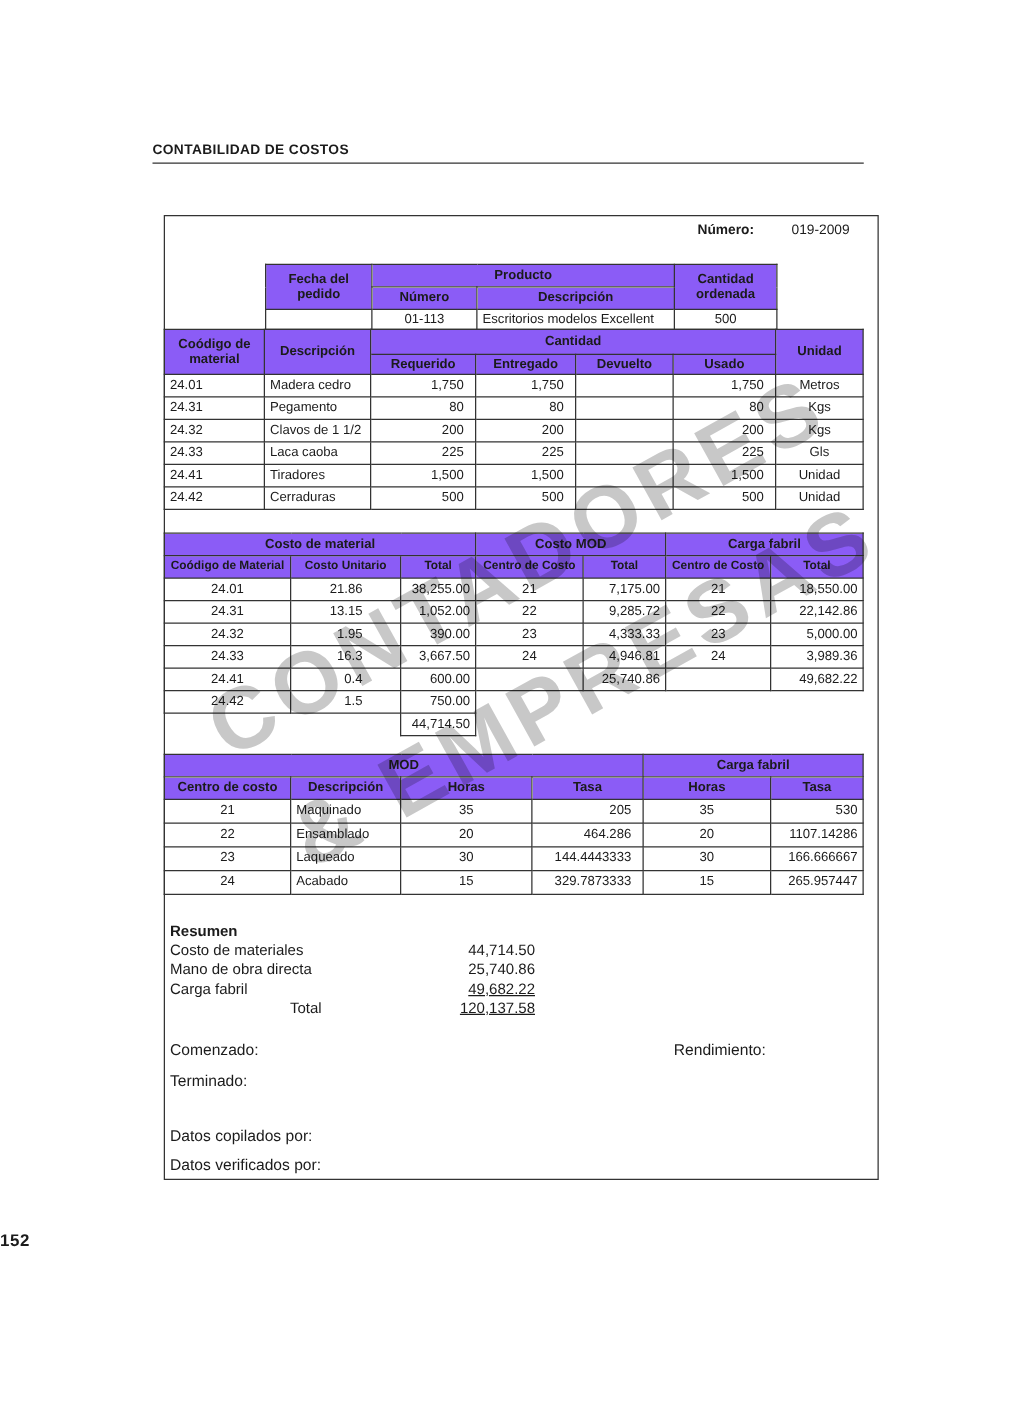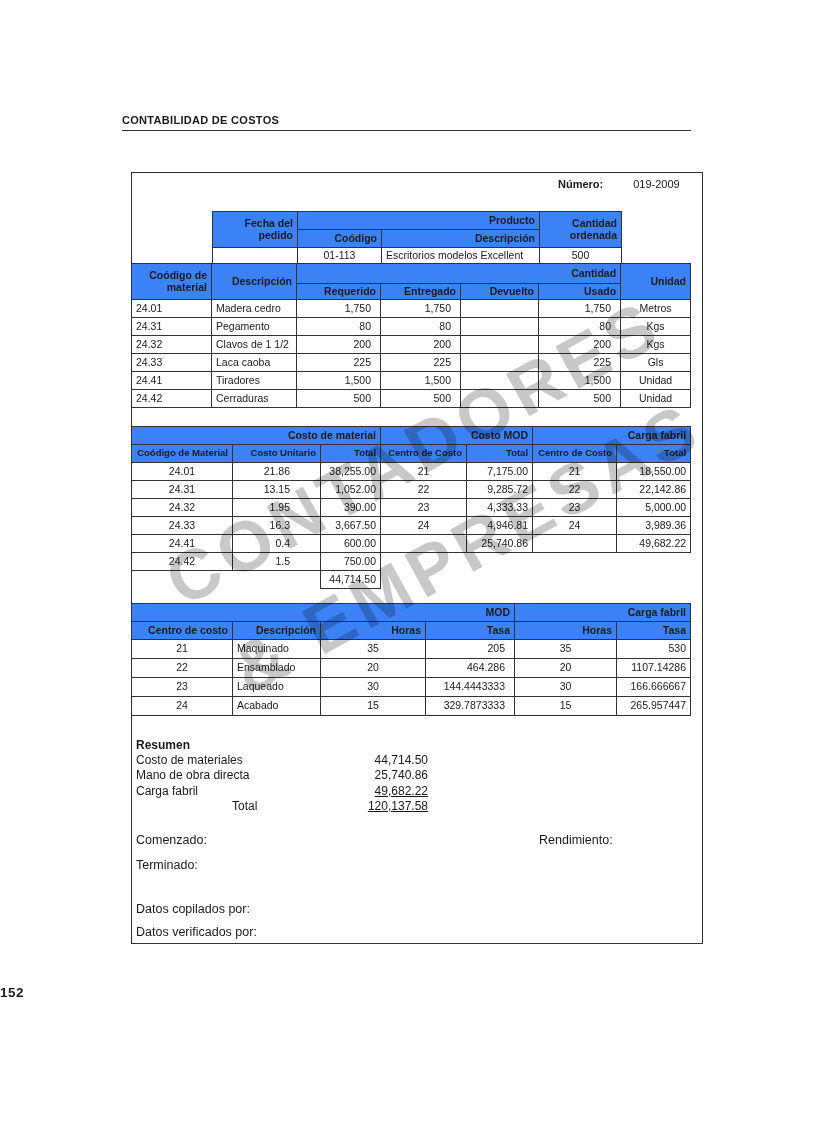--- a/index.html
+++ b/index.html
@@ -10,21 +10,21 @@
   .main-box{position:absolute;left:131px;top:172px;width:570px;height:770px;border:1px solid #333;}
 
   .numero{position:absolute;top:5px;left:426px;font-size:11px;white-space:nowrap;}
   .numero .lbl{font-weight:bold;}
   .numero .val{margin-left:30px;}
 
   .order-title{position:absolute;top:21px;left:0;width:492px;text-align:center;font-size:11.5px;font-weight:bold;letter-spacing:.2px;}
 
   table.tbl{border-collapse:collapse;table-layout:fixed;position:absolute;font-size:10.5px;}
   .tbl td,.tbl th{border:1px solid #333;padding:1px 4px;line-height:1.12;overflow:hidden;}
-  .tbl th{background:#3b82f6;font-weight:bold;text-align:right;white-space:normal;}
+  .tbl th{background:#8b5cf6;font-weight:bold;text-align:center;white-space:normal;}
   .tbl td{background:#fff;white-space:nowrap;}
   .l{text-align:left;}.c{text-align:center;}.r{text-align:right;}
   .rp{text-align:right;padding-right:30px !important;}
   .rt{text-align:right;padding-right:9px !important;}
   .nb{border:none !important;background:transparent !important;}
   .small-h{font-size:9.5px;}
 
   #product-table{left:80px;top:38px;width:409px;}
   #product-table tr{height:18px;}
   #product-table tr.data{height:16px;}
@@ -85,21 +85,21 @@
           <col style="width:158px">
           <col style="width:82px">
         </colgroup>
       <tbody>
           <tr>
         <th rowspan="2">Fecha del pedido</th>
         <th colspan="2">Producto</th>
         <th rowspan="2">Cantidad ordenada</th>
       </tr>
       <tr>
-        <th>Coódigo</th>
+        <th>Número</th>
         <th>Descripción</th>
       </tr>
       <tr class="data">
         <td></td>
         <td class="c">01-113</td>
         <td class="l">Escritorios modelos Excellent</td>
         <td class="c">500</td>
       </tr>
     </tbody>
       </table>

